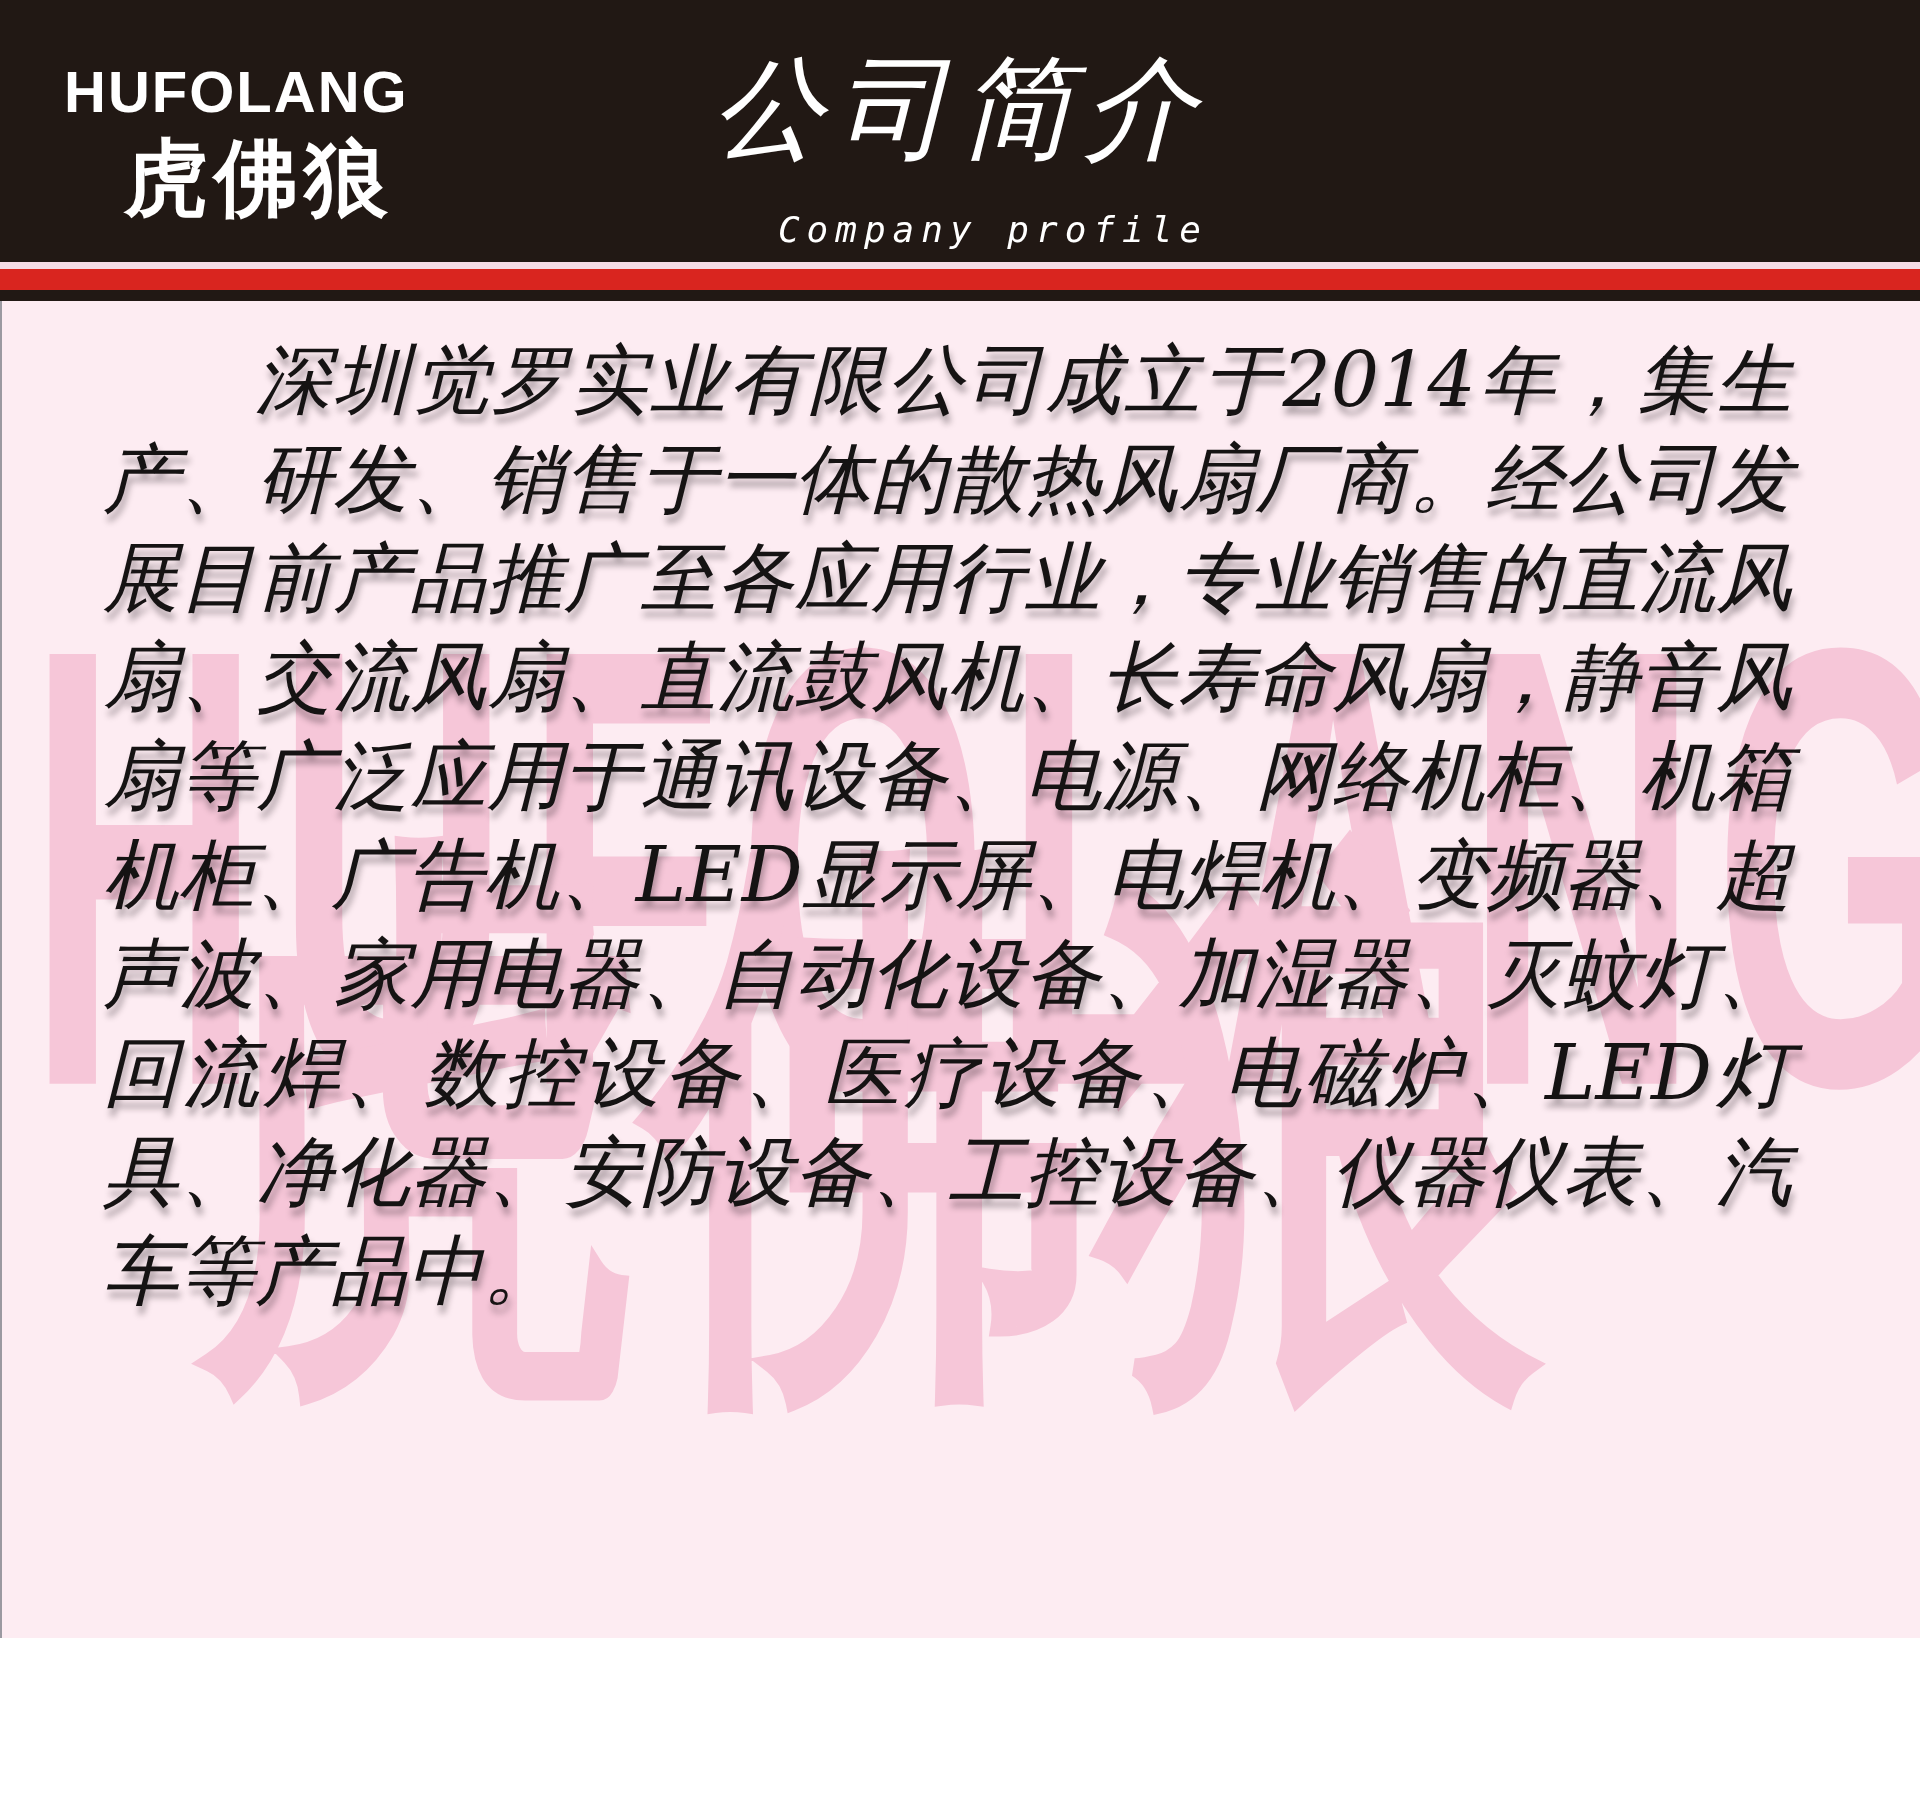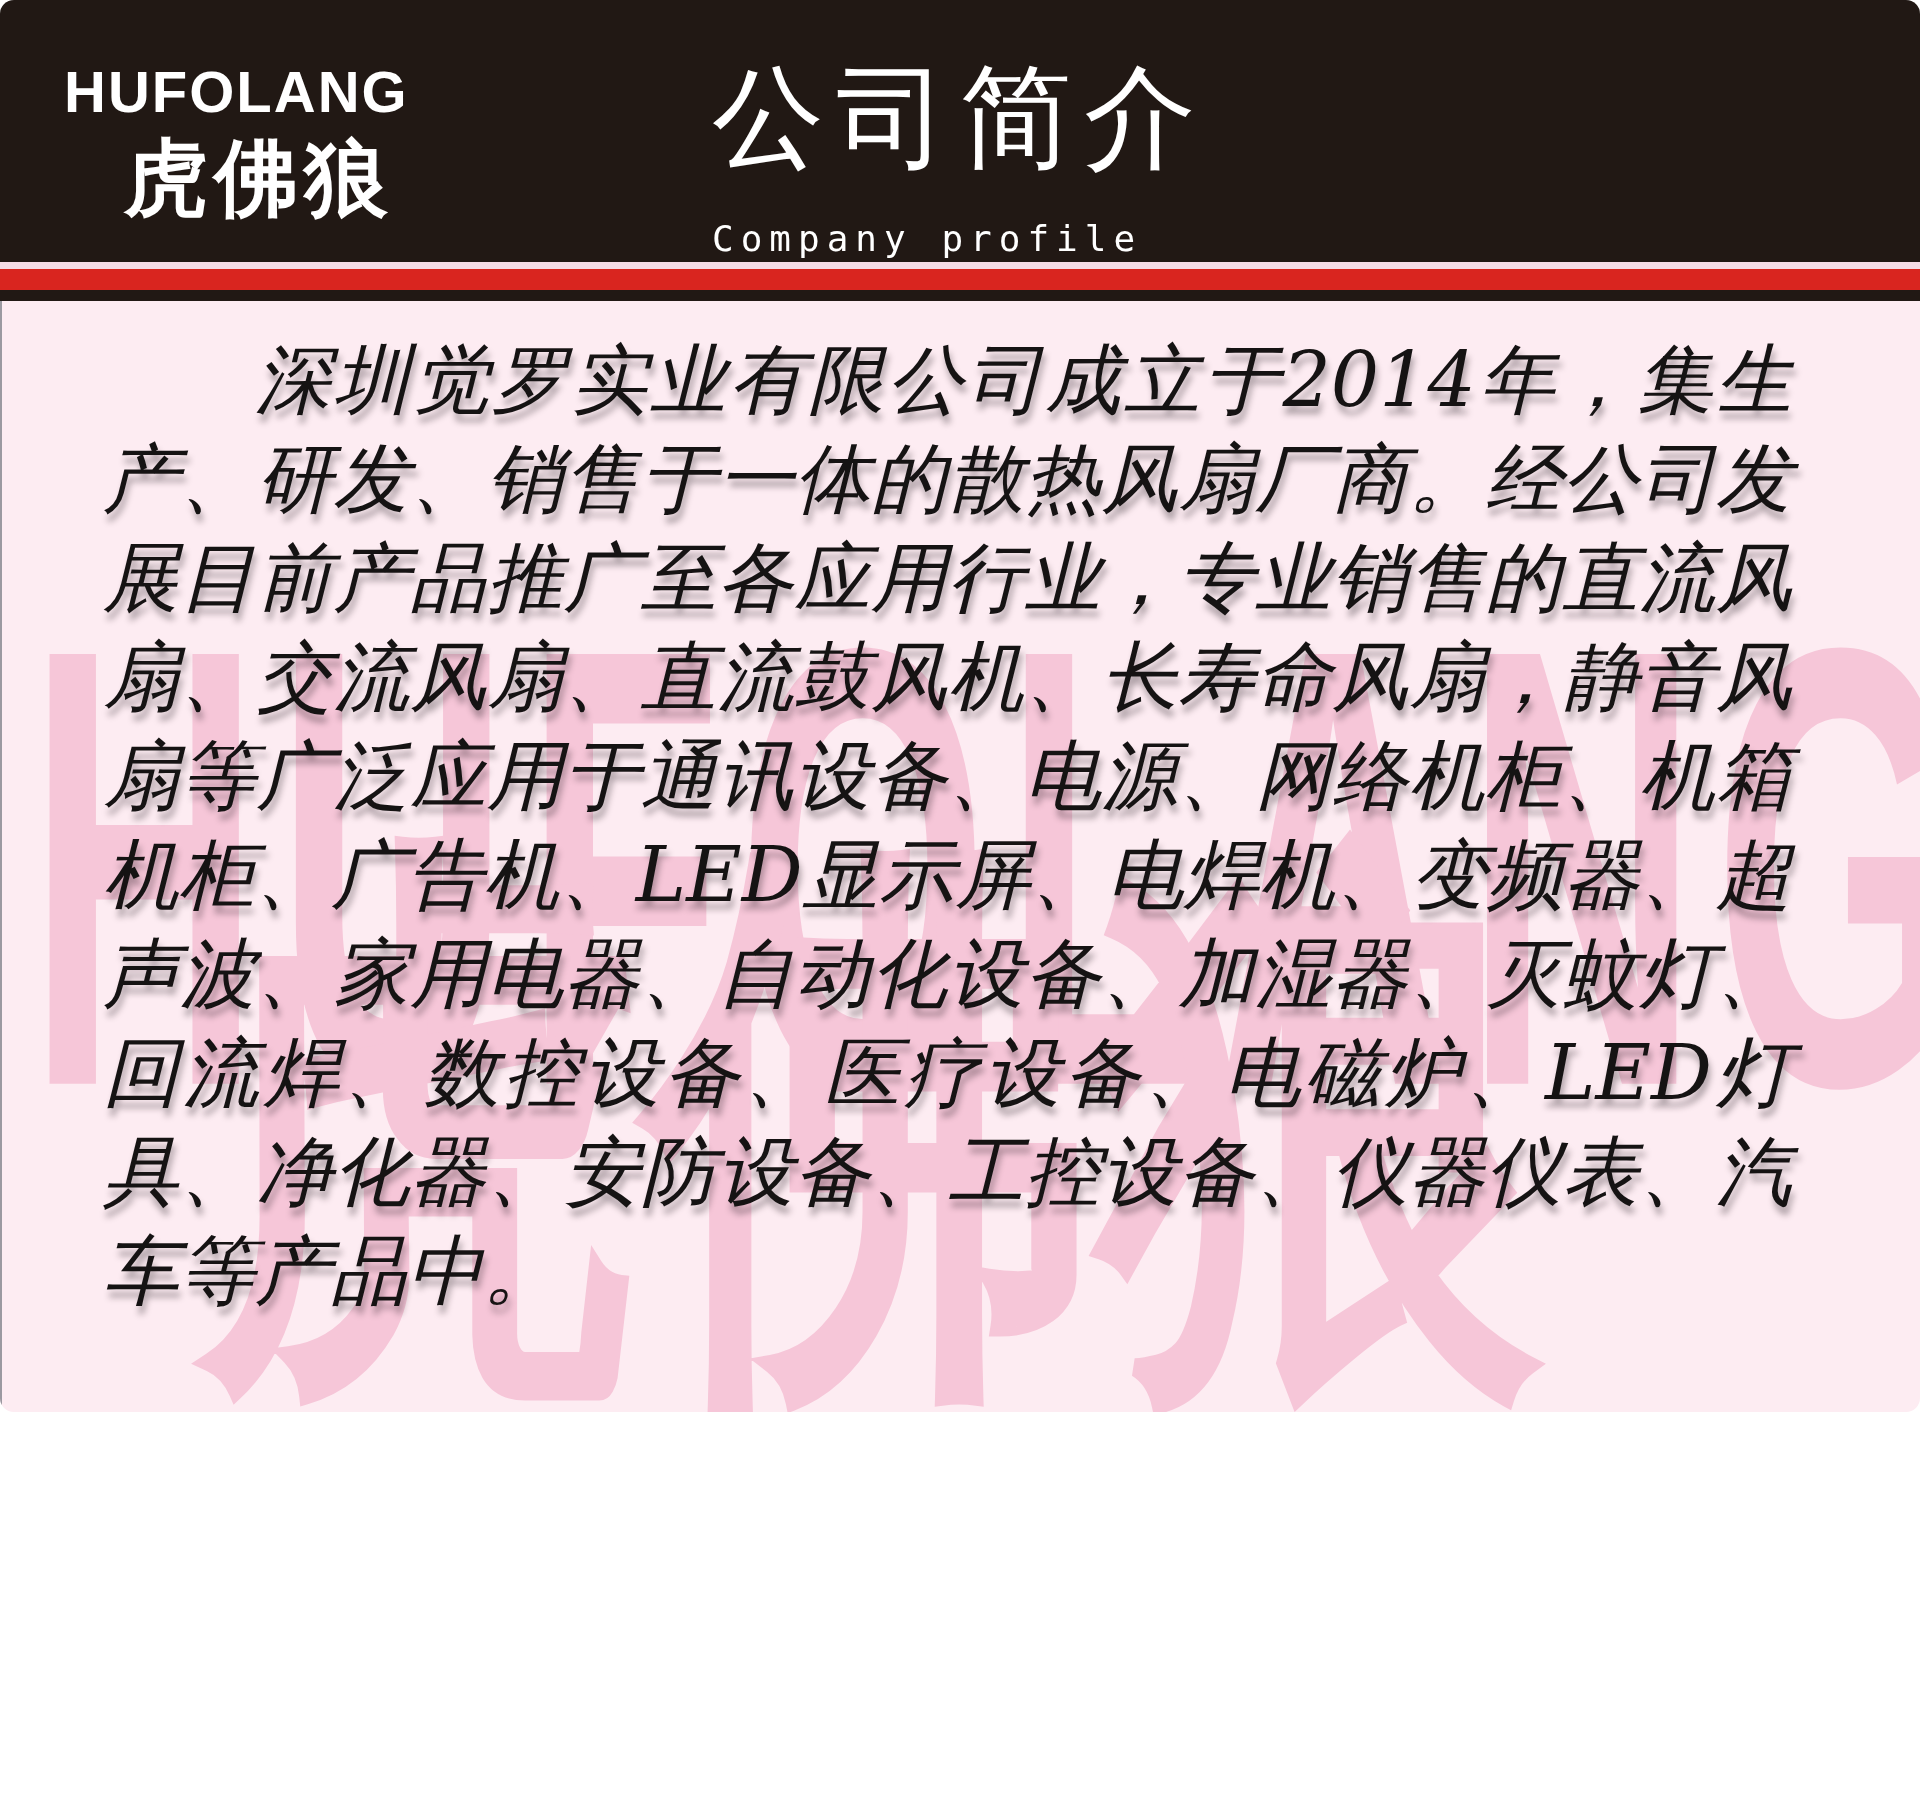--- a/index.html
+++ b/index.html
@@ -7,24 +7,23 @@
     --accent-red:#d9251f;
     --body-bg:#fdecf2;
     --stripe-pink:#f5dce6;
     --watermark-pink:#f6c6d8;
     --text-color:#151313;
   }
   *{margin:0;padding:0;box-sizing:border-box;}
   html,body{background:#fff;}
   .page{
     position:relative;
-    width:1920px;height:1412px;
+    width:1920px;height:1638px;
     overflow:hidden;
     font-family:"Liberation Sans", sans-serif;
-    border-radius:14px;
   }
   
   .header{
     position:relative;
     width:100%;height:262px;
     background:var(--header-bg,#211814);
   }
   .logo-latin{
     position:absolute;left:64px;top:58px;
     color:#fff;
@@ -36,24 +35,25 @@
   }
   .logo-cn{
     position:absolute;left:124px;top:122px;
     color:#fff;
     font-weight:bold;
     font-size:84px;
     letter-spacing:6px;
     white-space:nowrap;
   }
   .title-block{
-    position:absolute;left:50%;top:43px;
+    position:absolute;left:50%;top:34px;
     transform:translateX(-50%);
-    text-align:left;
+    text-align:right;
     white-space:nowrap;
+    font-style:italic;
   }
   .title{
     color:#fff;
     font-size:112px;
     font-weight:500;
     letter-spacing:12px;
   }
   .subtitle{
     margin-top:24px;
     color:#fff;

